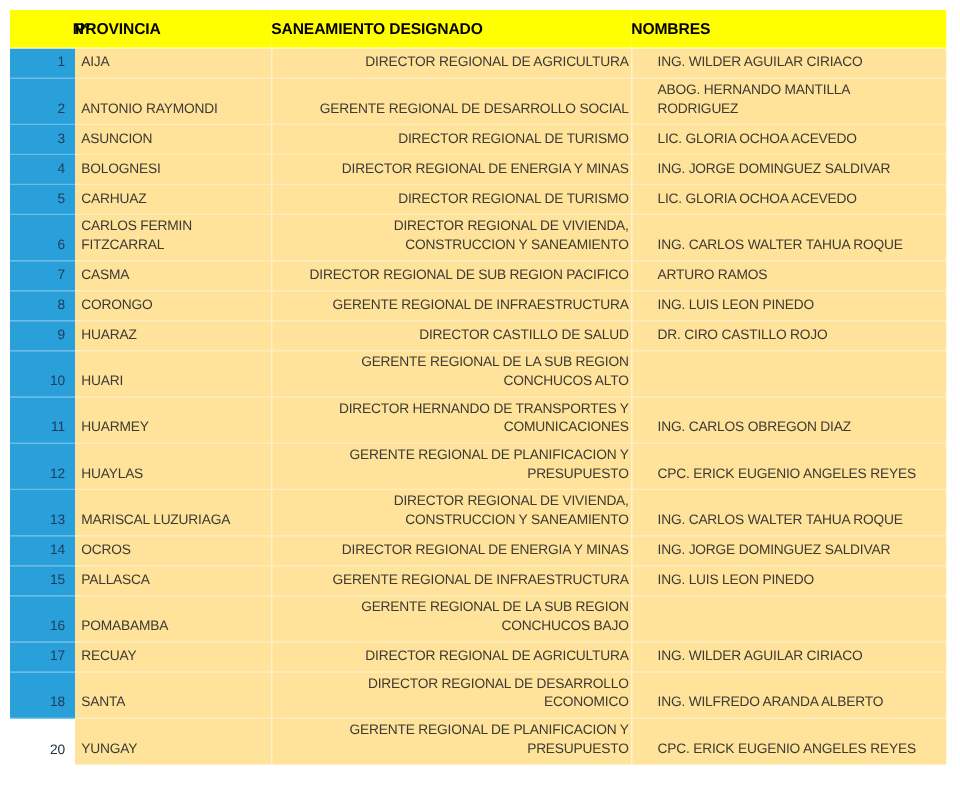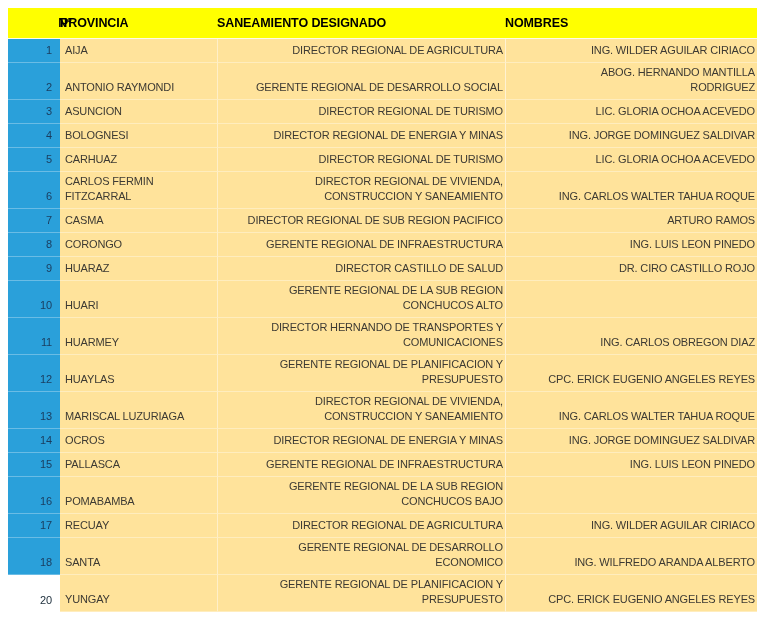--- a/index.html
+++ b/index.html
@@ -38,21 +38,21 @@
   td.num.nofill{
     background:transparent;border-bottom:none;color:#20323f;
   }
   td.body{
     background:#FFE39B;color:#3D3A33;
     border-bottom:1px solid rgba(255,255,255,0.35);
     margin-left:24px;
   }
   td.prov{padding-left:5px;}
   td.func{padding-left:4px;border-left:1px solid rgba(255,255,255,0.45);text-align:right;}
-  td.nom{padding-left:6px;border-left:1px solid rgba(255,255,255,0.55);text-align:right;}
+  td.nom{padding-left:20px;border-left:1px solid rgba(255,255,255,0.55);}
 </style>
 </head>
 <body>
 
 <div class="page">
   <table class="roster">
     <colgroup>
       <col class="c-num">
         <col class="c-prov">
         <col class="c-func">
@@ -173,21 +173,21 @@
       </tr>
       <tr class="single">
         <td class="num">17</td>
         <td class="body prov">RECUAY</td>
         <td class="body func">DIRECTOR REGIONAL DE AGRICULTURA</td>
         <td class="body nom">ING. WILDER AGUILAR CIRIACO</td>
       </tr>
       <tr class="double">
         <td class="num">18</td>
         <td class="body prov">SANTA</td>
-        <td class="body func">GERENTE REGIONAL DE DESARROLLO
+        <td class="body func">DIRECTOR REGIONAL DE DESARROLLO
 ECONOMICO</td>
         <td class="body nom">ING. WILFREDO ARANDA ALBERTO</td>
       </tr>
       <tr class="double">
         <td class="num nofill">20</td>
         <td class="body prov">YUNGAY</td>
         <td class="body func">GERENTE REGIONAL DE PLANIFICACION Y
 PRESUPUESTO</td>
         <td class="body nom">CPC. ERICK EUGENIO ANGELES REYES</td>
       </tr>

